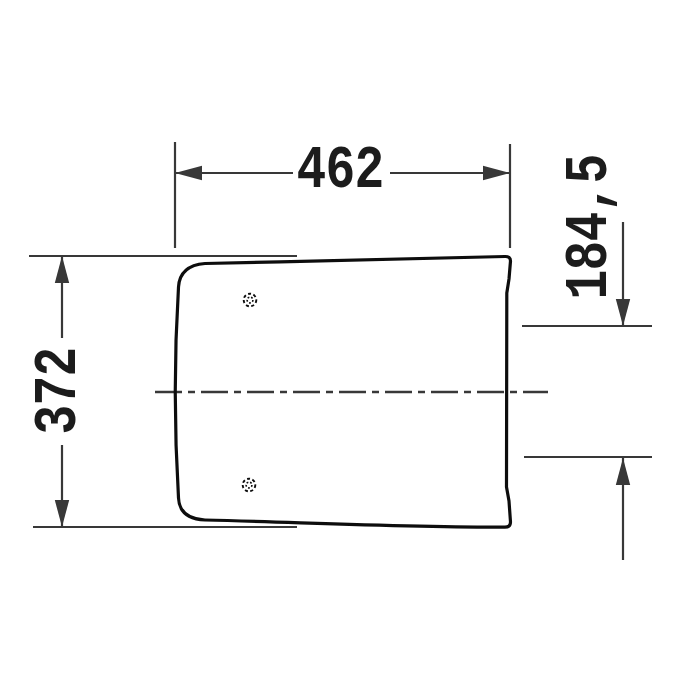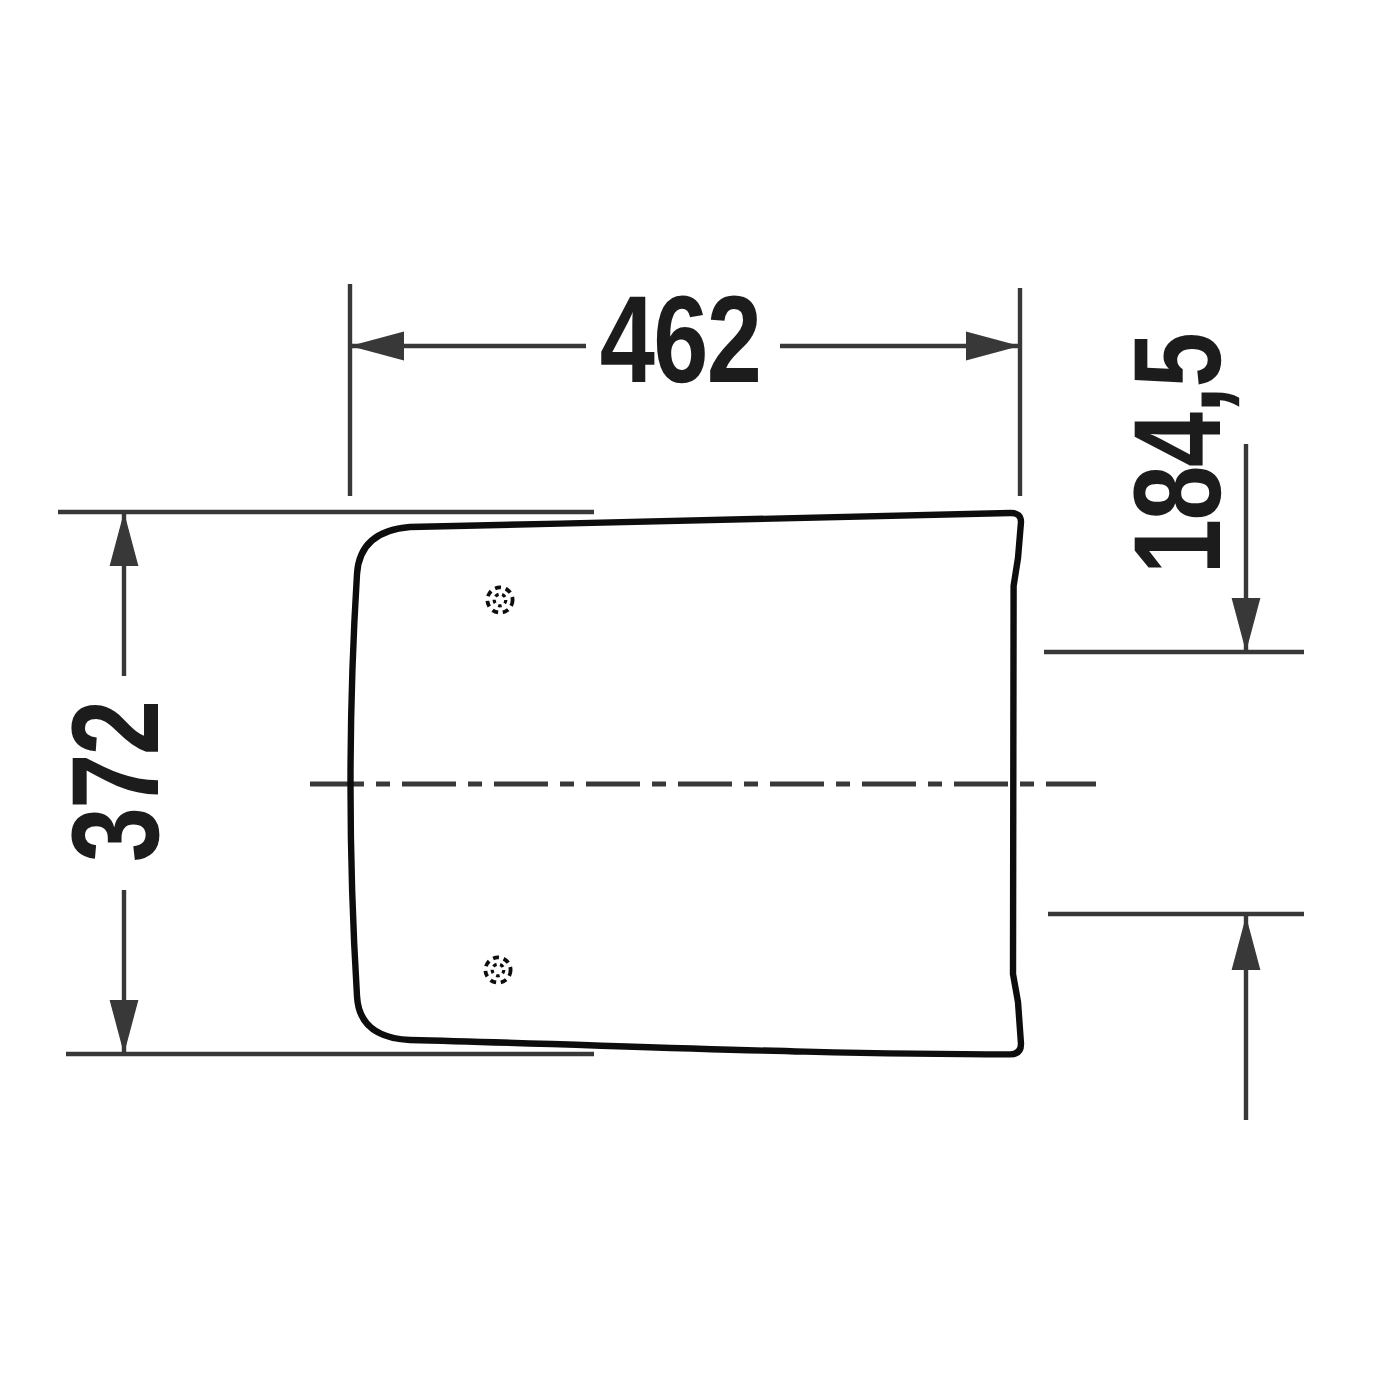--- a/index.html
+++ b/index.html
@@ -12,21 +12,21 @@
     margin: 0;
     padding: 0;
     background: var(--background);
   }
   .stage {
     position: relative;
     width: 700px;
     height: 604px;
     background: var(--background);
     overflow: hidden;
-    font-family: Liberation Sans, sans-serif;
+    font-family: Liberation Mono, monospace;
   }
   .stage svg {
     position: absolute;
     left: 0;
     top: 0;
   }
   .linework path,
   .linework line {
     fill: none;
     stroke: var(--line);

